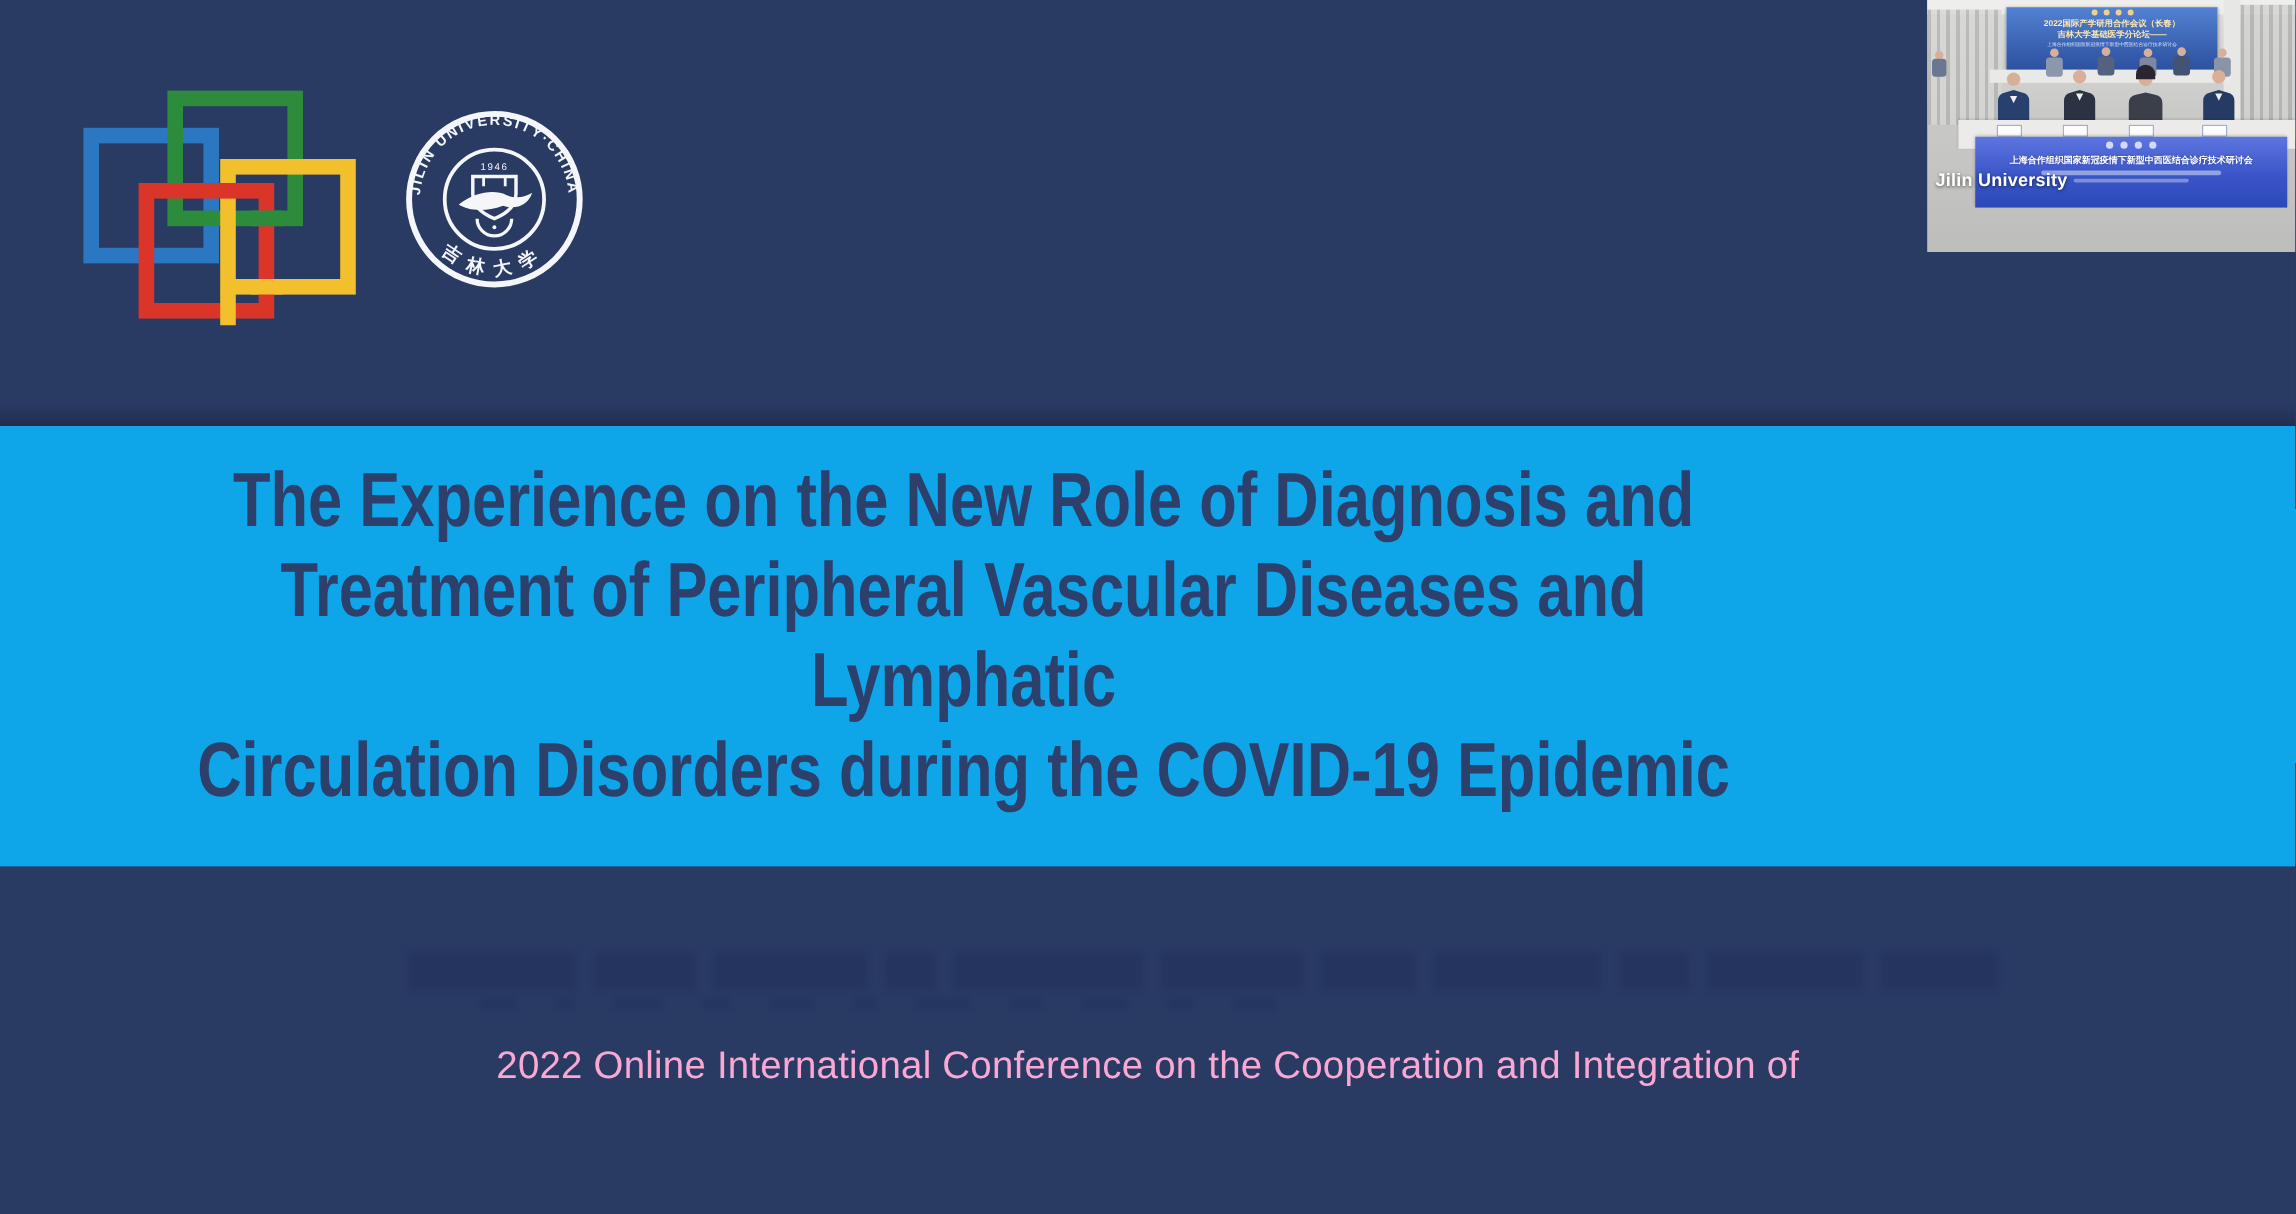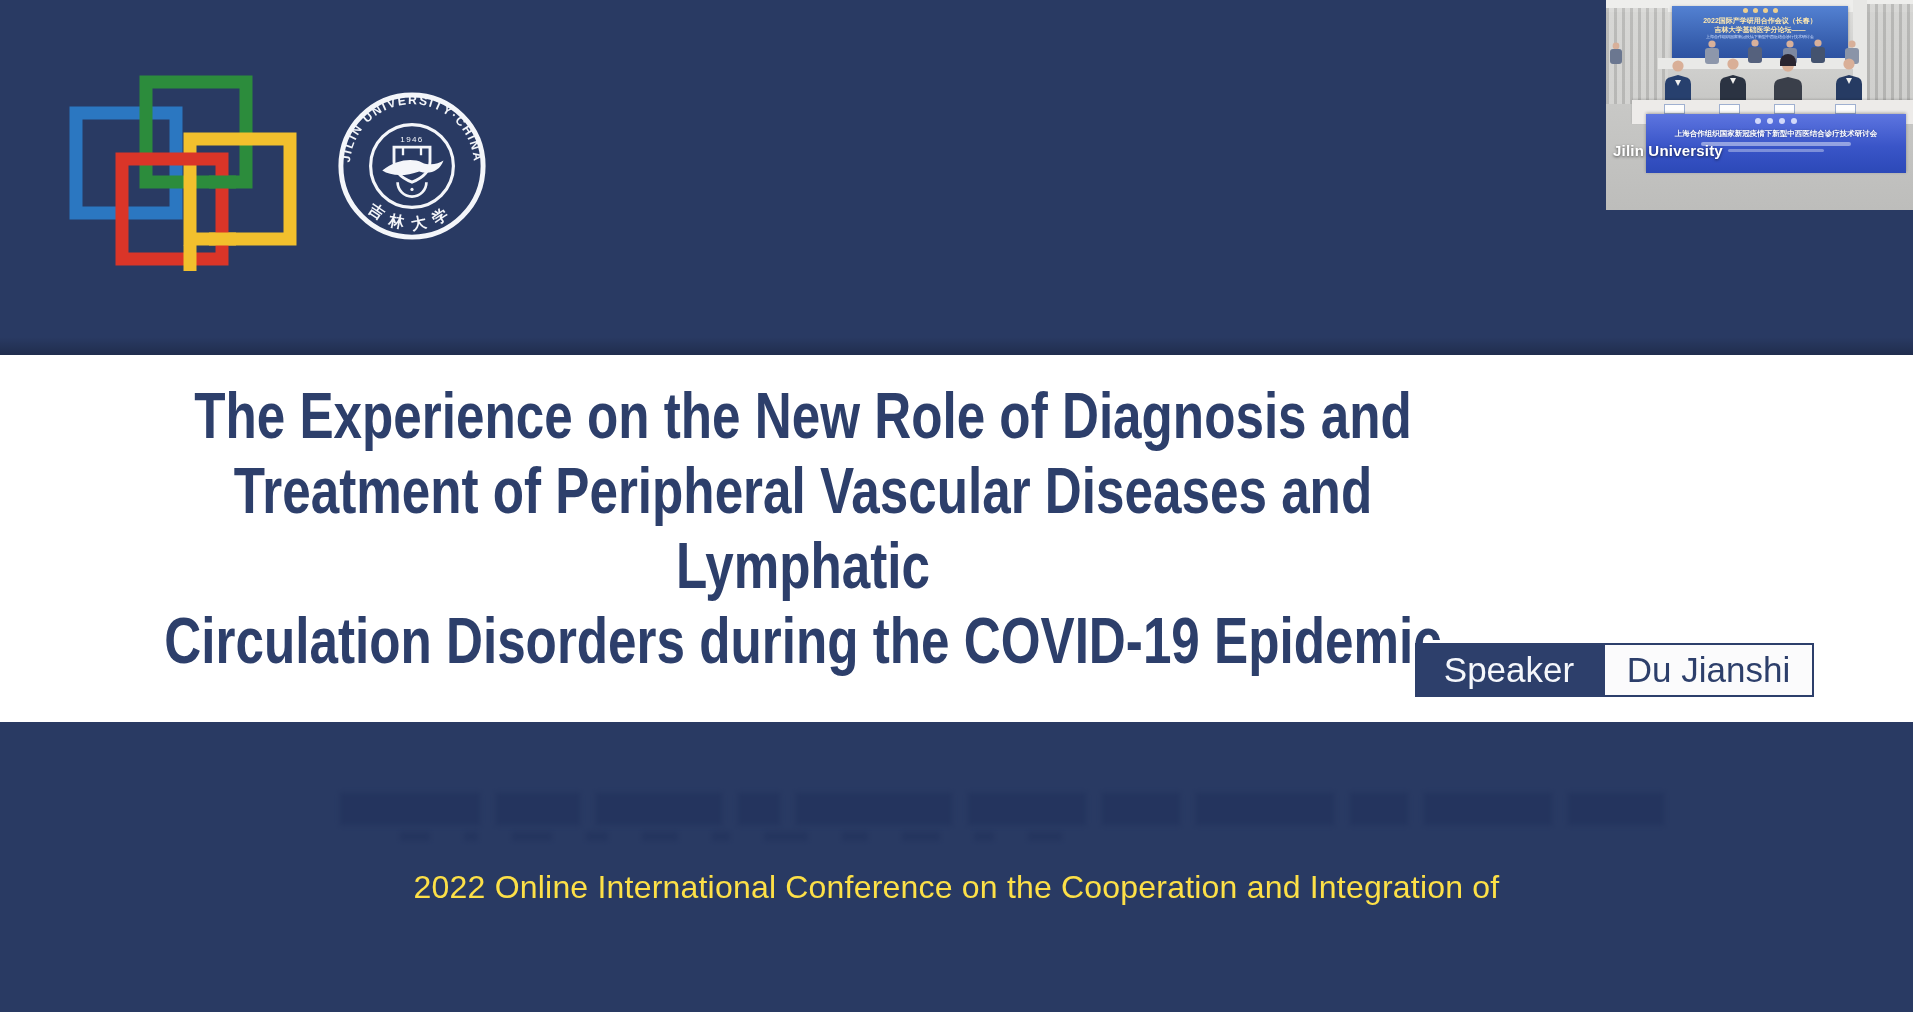--- a/index.html
+++ b/index.html
@@ -42,40 +42,40 @@
   .v-fb1{color:#ffffff;font-size:7.5px;font-weight:bold;line-height:11px;white-space:nowrap;overflow:hidden;
       text-shadow:0 0 2px rgba(0,0,0,.3);}
   .v-fb2{margin:3px auto 0;width:150px;height:4px;background:rgba(255,255,255,.45);border-radius:2px;}
   .v-fb3{margin:3px auto 0;width:96px;height:3px;background:rgba(255,255,255,.35);border-radius:2px;}
   .v-label{position:absolute;left:7px;top:142px;color:#ffffff;font-size:15px;font-weight:bold;
       text-shadow:0 1px 3px rgba(0,0,0,.6);letter-spacing:.2px;}
 
   
   .band-shadow{position:absolute;left:0;top:337px;width:100%;height:18px;
       background:linear-gradient(180deg,rgba(0,0,0,0) 0%,rgba(0,0,0,.22) 100%);}
-  .band{position:absolute;left:0;top:355px;width:1913px;height:367px;background:#ffffff;}
+  .band{position:absolute;left:0;top:355px;width:1913px;height:367px;background:#0ea5e9;}
   .title{position:absolute;left:0;top:24px;width:1606px;text-align:center;
       color:#2d3f6b;font-weight:bold;font-size:64px;line-height:75px;
       transform:scaleX(0.80);transform-origin:50% 0;}
   .badge{position:absolute;left:1415px;top:288px;height:54px;display:flex;
       font-size:35px;line-height:54px;}
   .badge-l{display:block;width:188px;background:#2d3f6b;color:#f5f7fb;text-align:center;}
   .badge-r{display:block;width:211px;background:#fbfbfc;color:#2d3f6b;text-align:center;
       border:2px solid #2d3f6b;box-sizing:border-box;height:54px;line-height:50px;}
 
   
   .ghost{position:absolute;left:340px;top:793px;width:1420px;height:58px;}
   .ghost .row1{display:flex;gap:16px;height:32px;filter:blur(2.5px);opacity:.55;}
   .ghost .row1 i{display:block;height:100%;background:#20305a;}
   .ghost .row2{display:flex;gap:34px;height:9px;margin-top:7px;margin-left:60px;filter:blur(2px);opacity:.45;}
   .ghost .row2 i{display:block;height:100%;background:#20305a;}
 
   
   .footer{position:absolute;left:0;top:862px;width:1913px;text-align:center;
-      color:#fde047;font-size:32px;line-height:50px;letter-spacing:.2px;}
+      color:#f9a8d4;font-size:32px;line-height:50px;letter-spacing:.2px;}
 </style>
 </head>
 <body>
 
 <div class="stage">
 
   <svg class="logo-squares" viewBox="0 0 245 205" fill="none">
     <rect x="16" y="47" width="100" height="100" stroke="#2b77c1" stroke-width="13"></rect>
     <rect x="86" y="16" width="100" height="100" stroke="#2c8c3c" stroke-width="13"></rect>
     <rect x="130" y="73" width="100" height="100" stroke="#f2c02d" stroke-width="13"></rect>
@@ -181,24 +181,20 @@
   </div>
 
   <div class="band-shadow"></div>
 
   <div class="band">
     <div class="title">
       <div>The Experience on the New Role of Diagnosis and</div>
       <div>Treatment of Peripheral Vascular Diseases and Lymphatic</div>
       <div>Circulation Disorders during the COVID-19 Epidemic</div>
     </div>
-    <div class="badge">
-      <span class="badge-l">Speaker</span>
-      <span class="badge-r">Du Jianshi</span>
-    </div>
   </div>
 
   <div class="ghost">
     <div class="row1">
       <i style="width:140px"></i>
         <i style="width:84px"></i>
         <i style="width:126px"></i>
         <i style="width:42px"></i>
       <i style="width:156px"></i>
         <i style="width:118px"></i>

